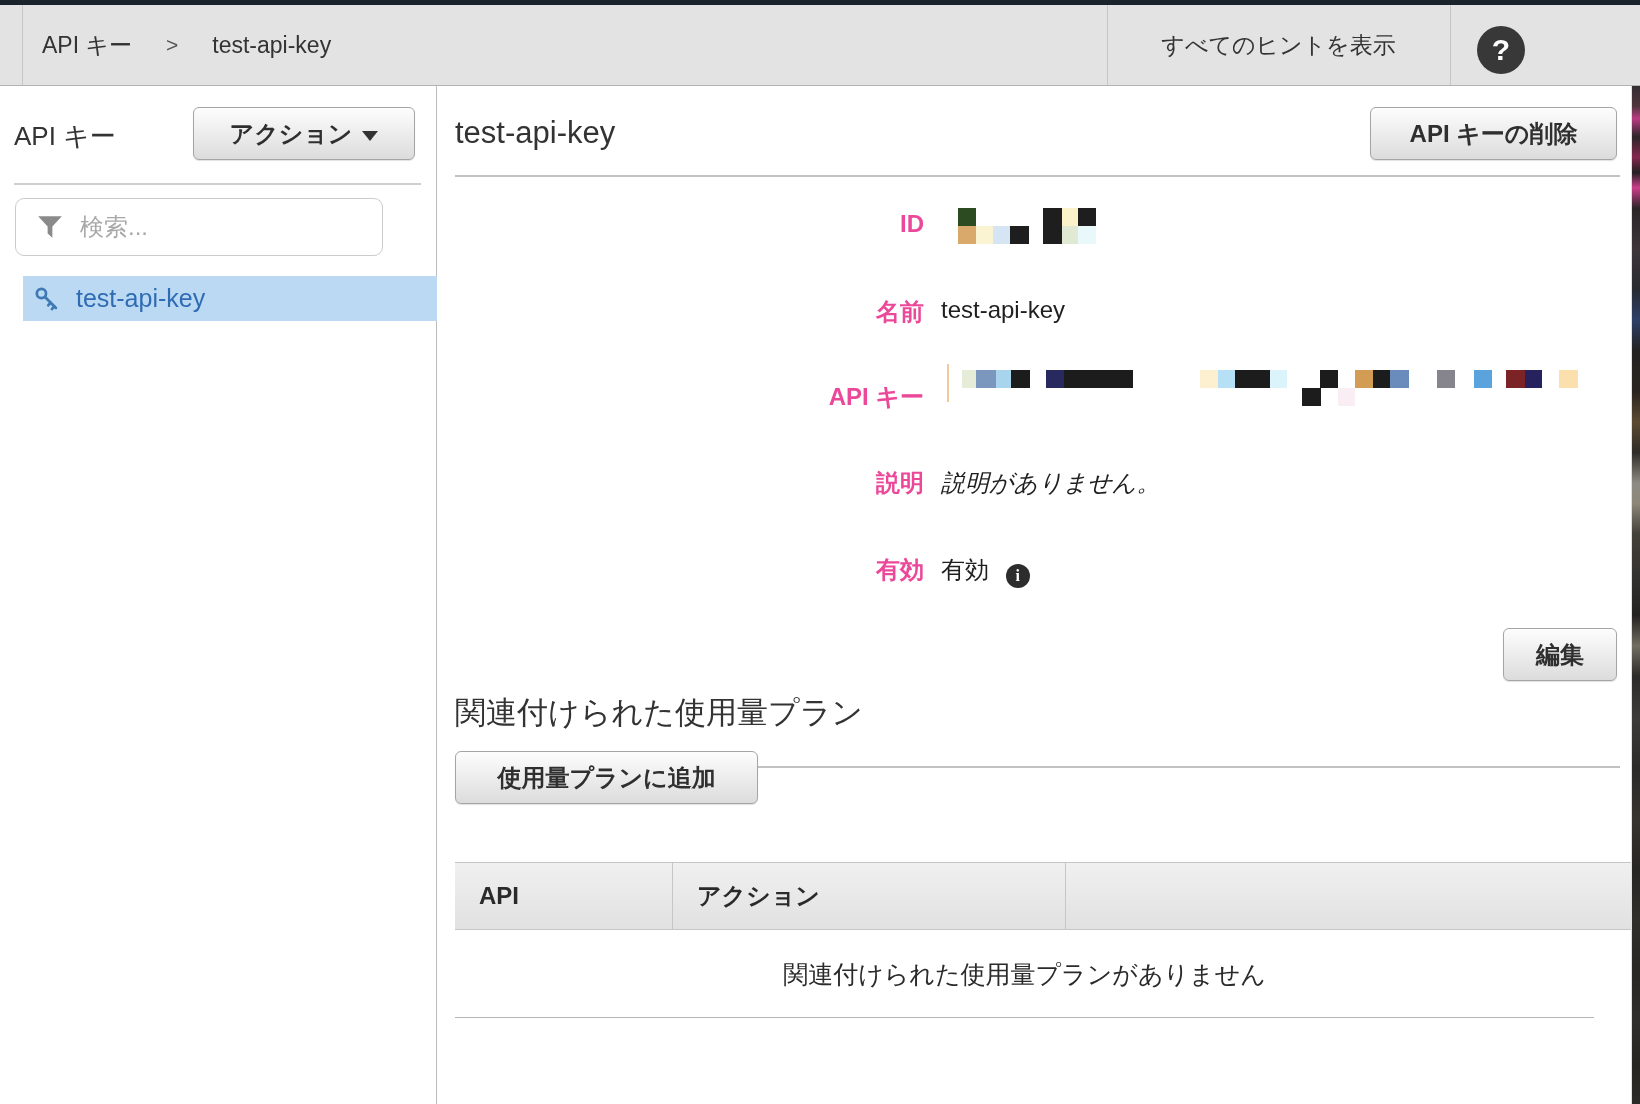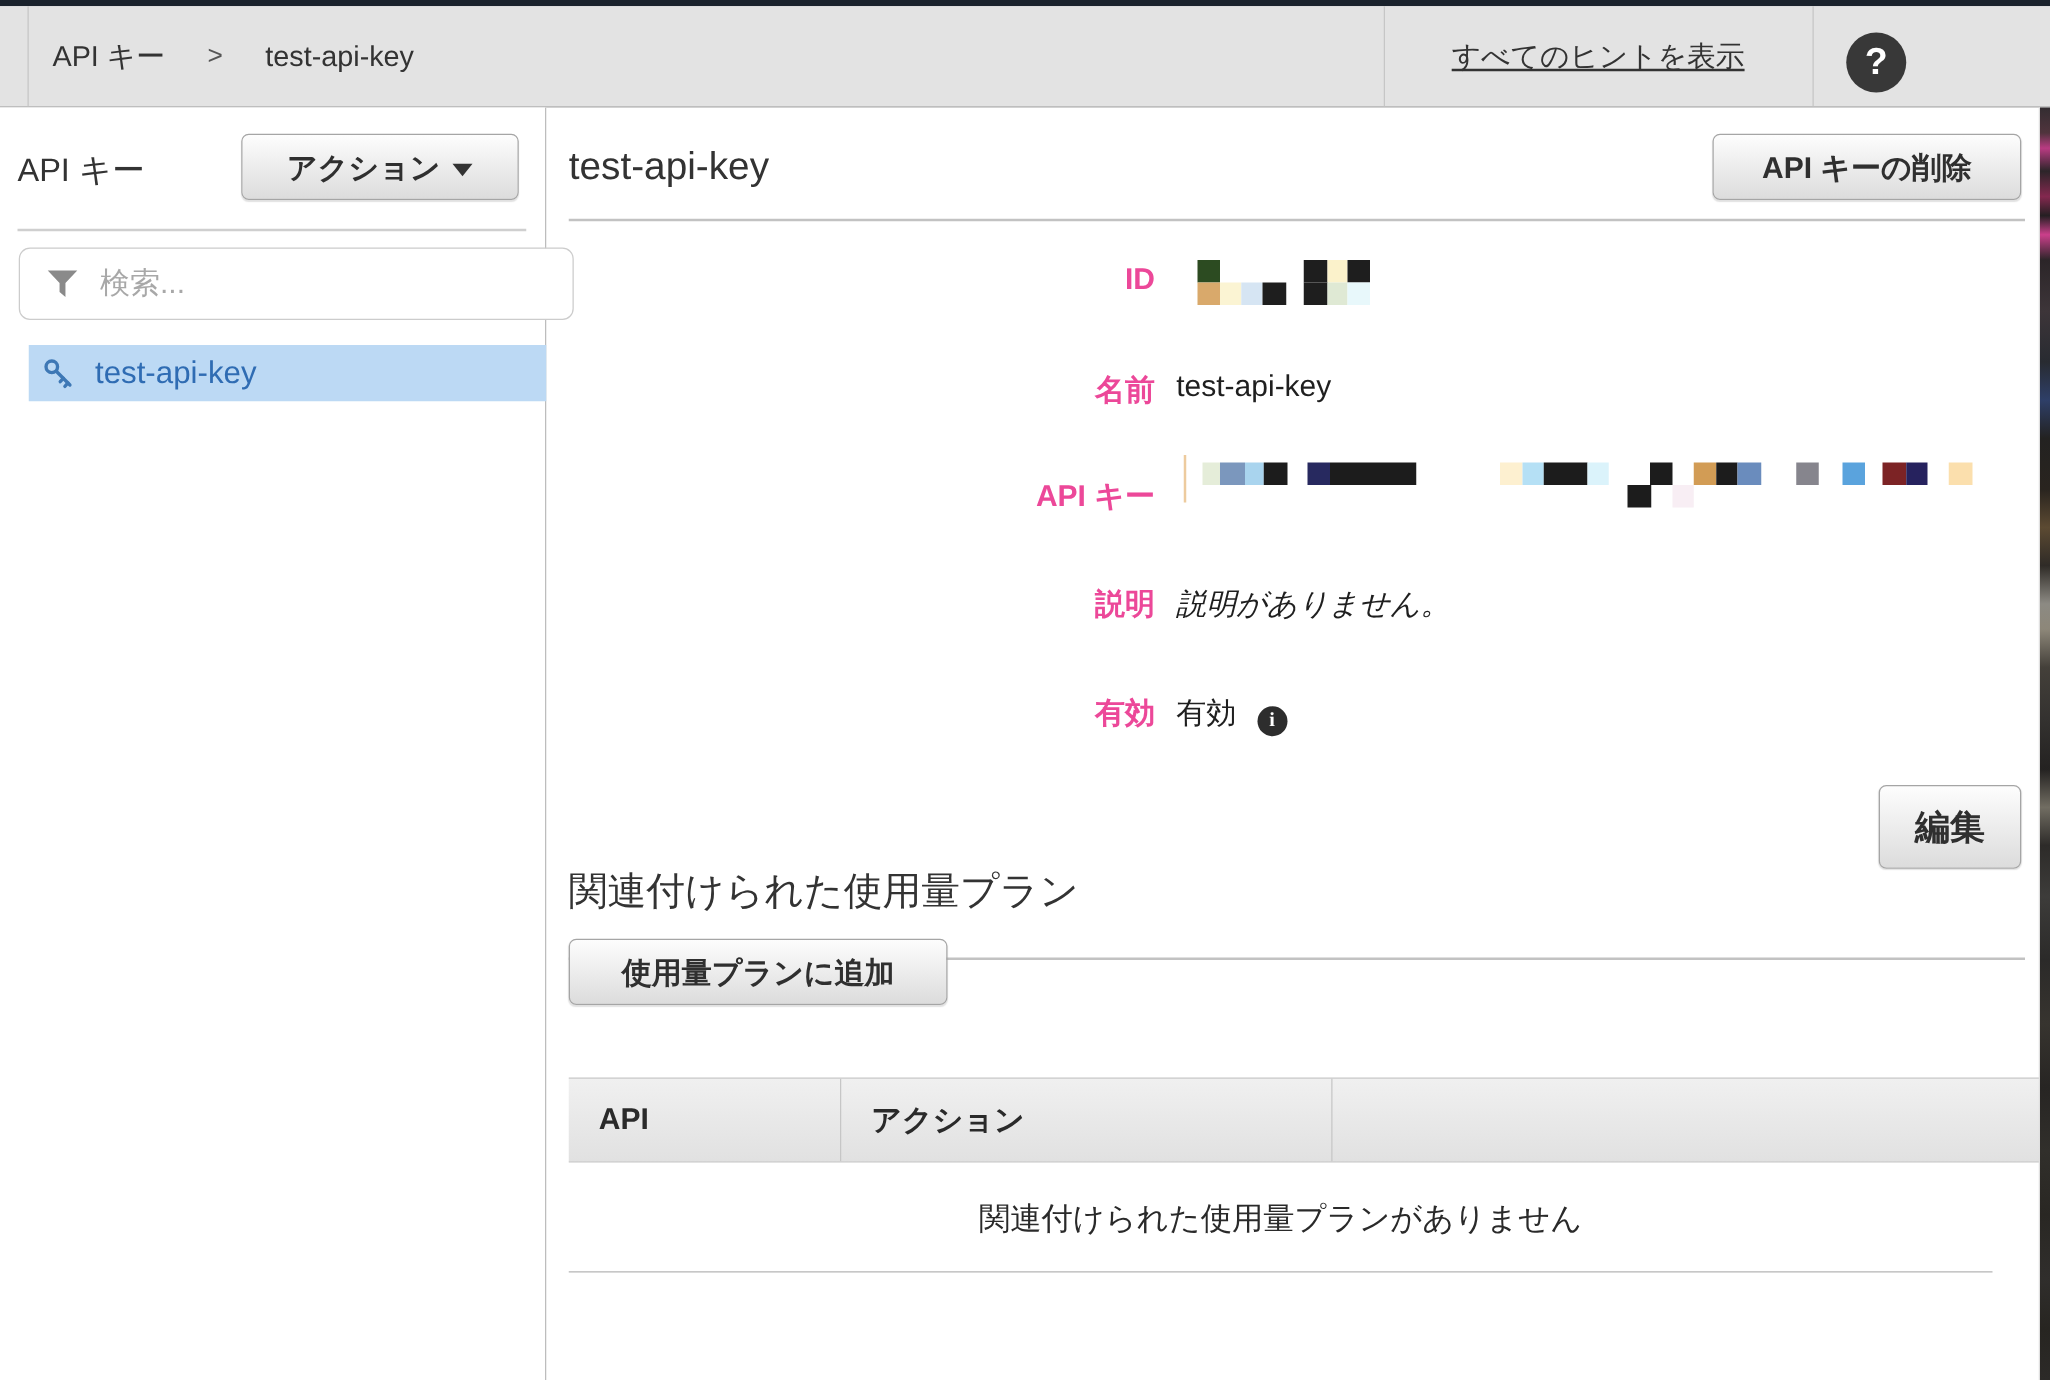--- a/index.html
+++ b/index.html
@@ -8,37 +8,37 @@
 
   
   .top-strip{position:absolute;left:0;top:0;width:1640px;height:5px;background:#1a222c;}
   .topbar{position:absolute;left:0;top:5px;width:1640px;height:80px;background:#e3e3e3;
           border-bottom:1px solid #b3b3b3;}
   .tb-vdiv{position:absolute;top:0;width:1px;height:80px;background:#c6c6c6;}
   .crumbs{position:absolute;left:42px;top:0;height:80px;display:flex;align-items:center;gap:34px;
           font-size:23px;color:#333;}
   .crumb-sep{color:#555;font-size:21px;}
   .hints{position:absolute;left:1107px;top:0;width:343px;height:80px;display:flex;align-items:center;
-         justify-content:center;font-size:23px;color:#333;cursor:pointer;text-decoration:underline;}
+         justify-content:center;font-size:23px;color:#333;cursor:pointer;}
   .help-circle{position:absolute;left:1477px;top:21px;width:48px;height:48px;border-radius:50%;
                background:#383838;color:#fff;font-weight:bold;font-size:30px;display:flex;
                align-items:center;justify-content:center;cursor:pointer;}
 
   
   .sidebar{position:absolute;left:0;top:86px;width:437px;height:1018px;background:#fff;
            border-right:1px solid #bdbdbd;box-sizing:border-box;}
   .sb-title{position:absolute;left:14px;top:119px;font-size:26px;color:#333;}
   .btn{background:linear-gradient(#fdfdfd,#dcdcdc);border:1px solid #a5a5a5;border-radius:6px;
        color:#2f2f2f;font-weight:bold;display:flex;align-items:center;justify-content:center;
        box-shadow:0 1px 1px rgba(0,0,0,0.12);cursor:pointer;box-sizing:border-box;}
   .actions-btn{position:absolute;left:193px;top:107px;width:222px;height:53px;font-size:24px;gap:10px;}
   .caret{width:0;height:0;border-left:8px solid transparent;border-right:8px solid transparent;
          border-top:10px solid #333;margin-top:4px;}
   .sb-hr{position:absolute;left:14px;top:183px;width:407px;height:2px;background:#cfcfcf;}
-  .search-wrap{position:absolute;left:15px;top:198px;width:444px;height:58px;border-radius:26px;}
+  .search-wrap{position:absolute;left:15px;top:198px;width:368px;height:58px;border-radius:26px;}
   .search-wrap svg{position:absolute;left:22px;top:16px;}
   .search-input{width:100%;height:100%;box-sizing:border-box;border:1px solid #cccccc;border-radius:9px;
         padding-left:64px;font-size:24px;color:#333;outline:none;
         font-family:"Liberation Sans","DejaVu Sans",sans-serif;}
   .search-input::placeholder{color:#a8a8a8;}
   .sb-item{position:absolute;left:23px;top:276px;width:414px;height:45px;background:#bcd9f4;
            display:flex;align-items:center;cursor:pointer;}
   .sb-item svg{margin-left:10px;}
   .sb-item-label{margin-left:16px;font-size:25px;color:#2f6cb3;}
 
@@ -48,21 +48,21 @@
   .hr1{position:absolute;left:455px;top:175px;width:1165px;height:2px;background:#c2c2c2;}
 
   .flabel{position:absolute;left:624px;width:300px;text-align:right;font-size:24px;font-weight:bold;color:#ec4899;}
   .fvalue{position:absolute;left:941px;font-size:24px;color:#1f1f1f;}
   .fvalue.italic{font-style:italic;}
   .mosaic{position:absolute;}
   .info-circle{display:inline-flex;width:24px;height:24px;border-radius:50%;background:#2d2d2d;color:#fff;
                font-size:16px;font-weight:bold;align-items:center;justify-content:center;vertical-align:-3px;
                margin-left:10px;cursor:pointer;font-family:"Liberation Serif","DejaVu Serif",serif;}
 
-  .edit-btn{position:absolute;left:1503px;top:628px;width:114px;height:67px;font-size:28px;}
+  .edit-btn{position:absolute;left:1503px;top:628px;width:114px;height:53px;font-size:24px;}
   .section-heading{position:absolute;left:455px;top:692px;font-size:31px;color:#333;}
   .hr2{position:absolute;left:455px;top:766px;width:1165px;height:2px;background:#c2c2c2;}
   .add-btn{position:absolute;left:455px;top:751px;width:303px;height:53px;font-size:24px;}
 
   .tbl-header{position:absolute;left:455px;top:862px;width:1183px;height:68px;box-sizing:border-box;
               background:linear-gradient(#f0f0f0,#e1e1e1);border-top:1px solid #c6c6c6;
               border-bottom:1px solid #c6c6c6;display:flex;}
   .th{box-sizing:border-box;display:flex;align-items:center;padding-left:24px;font-size:24px;
       font-weight:bold;color:#2a2a2a;}
   .th + .th{border-left:1px solid #c6c6c6;}

